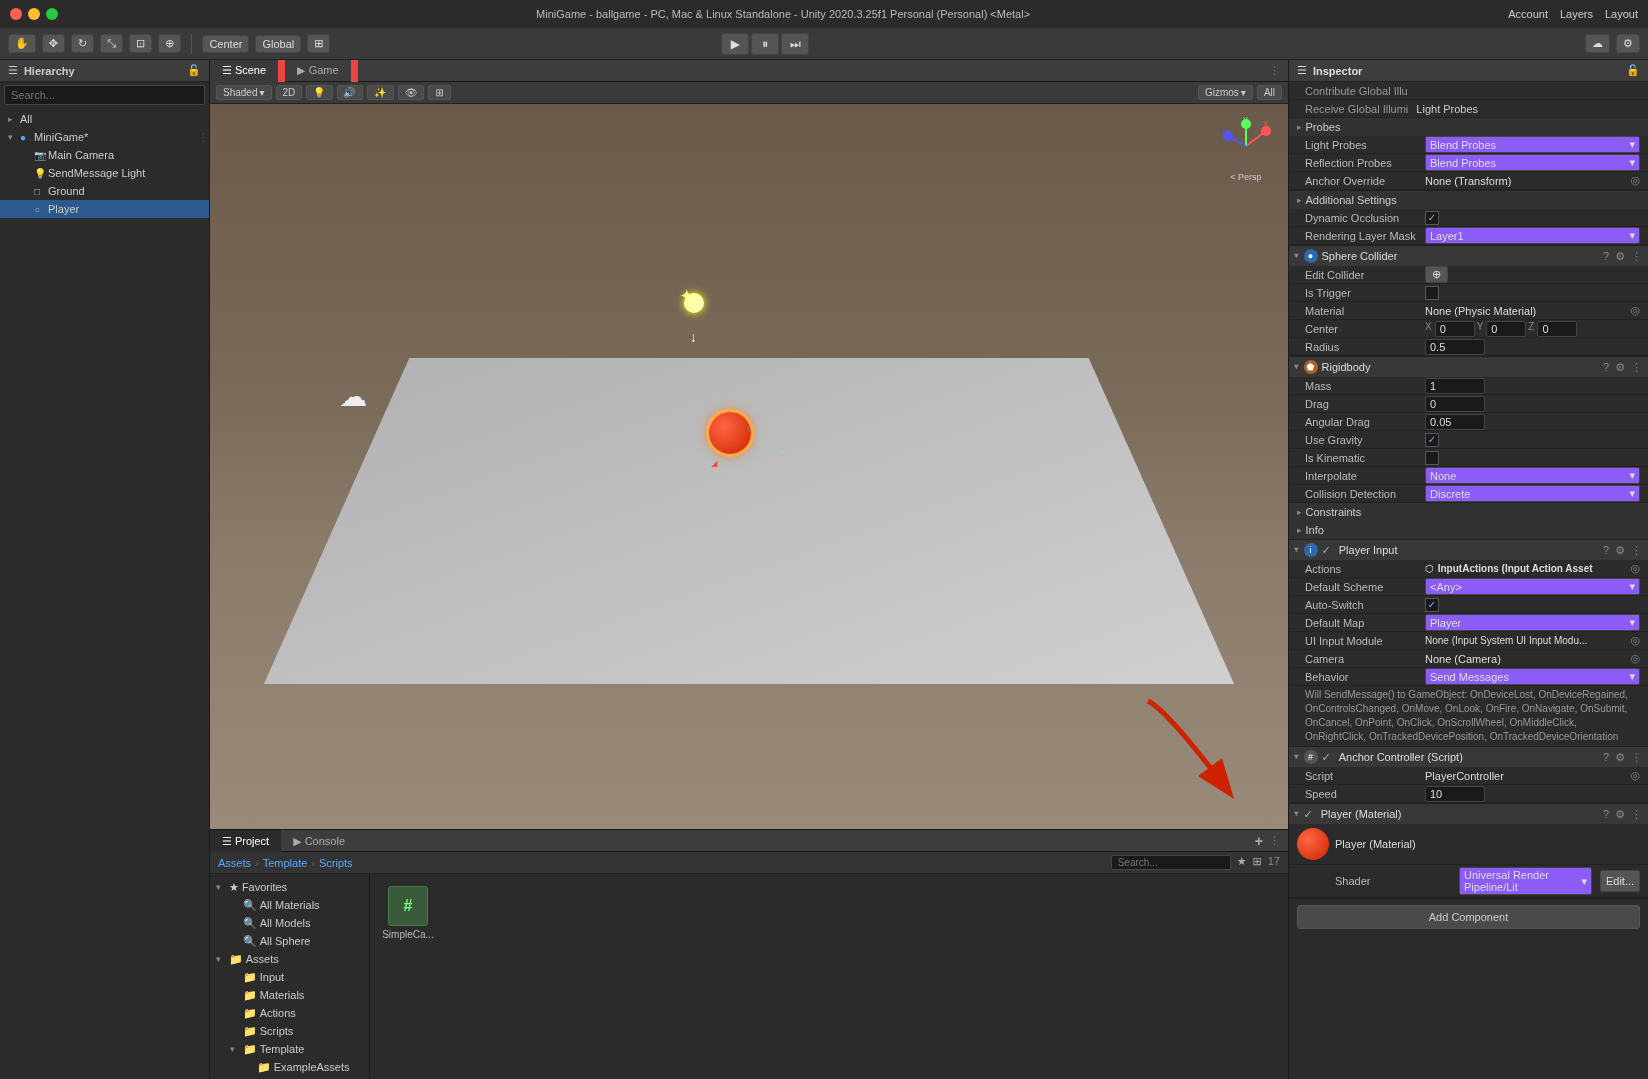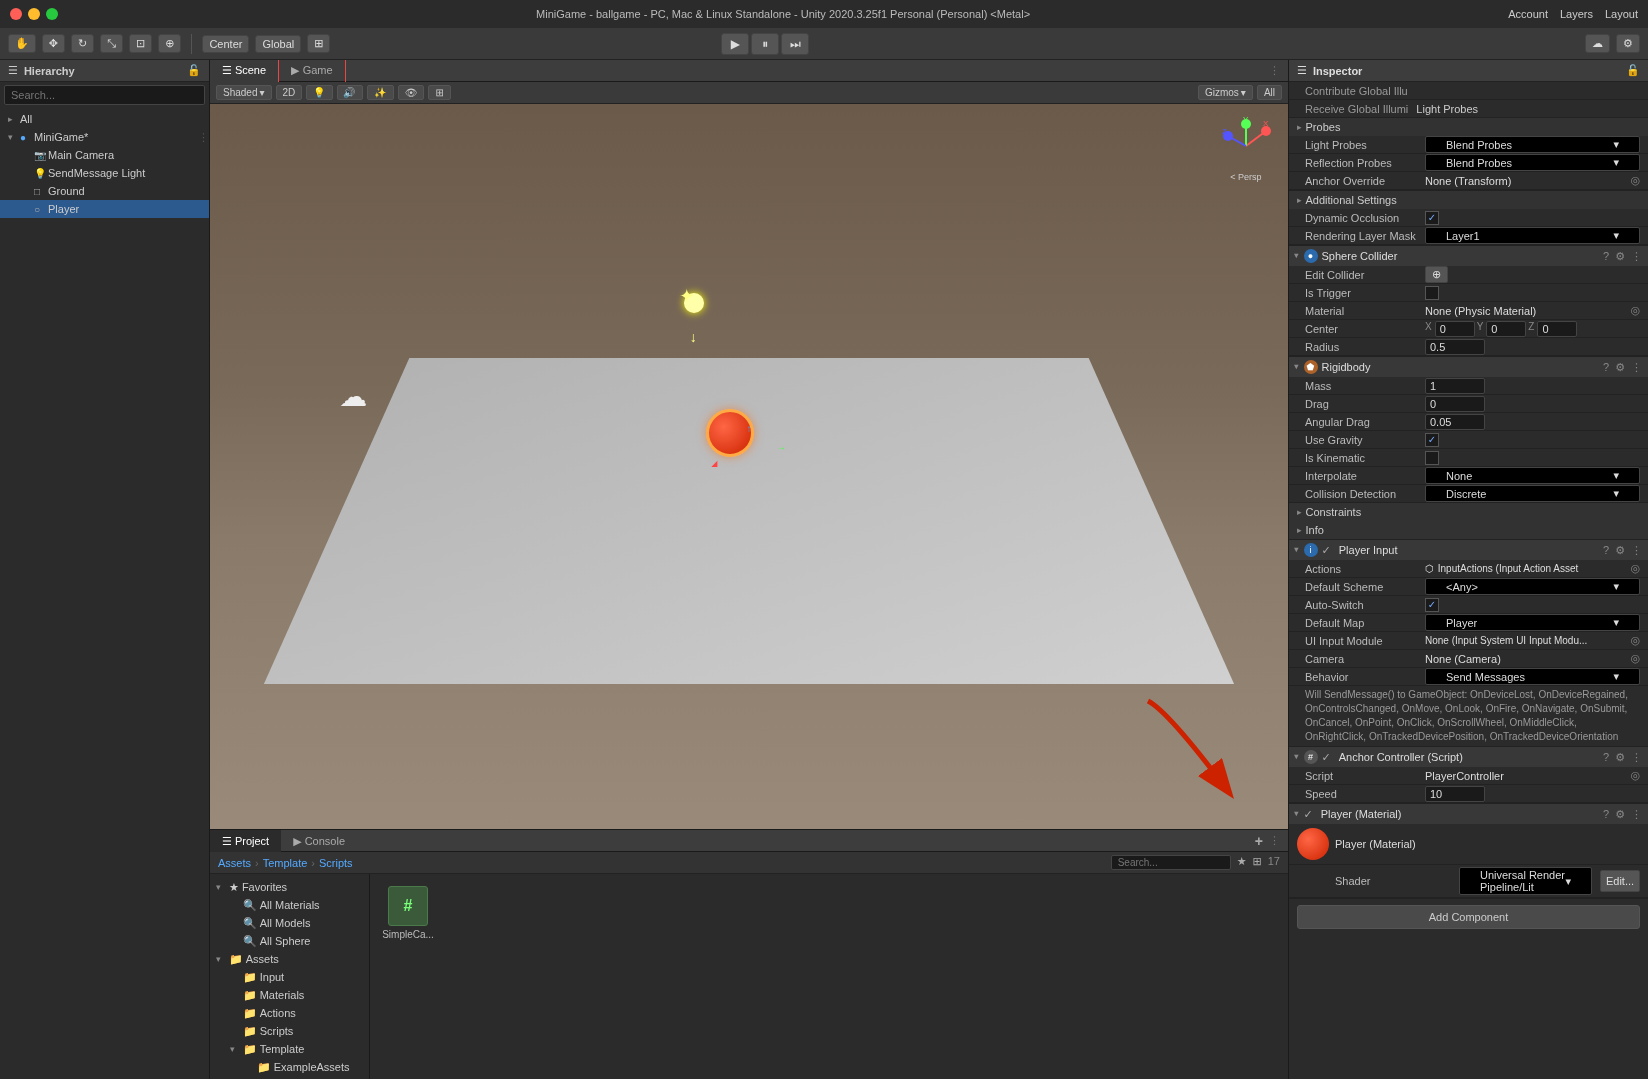--- a/index.html
+++ b/index.html
@@ -150,21 +150,21 @@
       flex-shrink: 0;
     }
     .scene-tab {
       padding: 0 12px;
       height: 22px;
       display: flex;
       align-items: center;
       font-size: 11px;
       cursor: pointer;
       color: #aaa;
-      border-right: 1px solid #ef4444;
+      border-right: 7px solid #ef4444;
     }
     .scene-tab.active { background: #3a3a3a; color: #fff; }
 
     
     #scene-toolbar {
       height: 22px;
       background: #3a3a3a;
       display: flex;
       align-items: center;
       padding: 0 6px;
@@ -437,24 +437,24 @@
     .prop-input {
       background: #1a1a1a;
       border: 1px solid #444;
       color: #ddd;
       padding: 1px 4px;
       font-size: 11px;
       border-radius: 2px;
       width: 60px;
     }
     .prop-dropdown {
-      background: #000000;
+      background: #8b5cf6;
       border: 1px solid #444;
       color: #ddd;
-      padding: 1px 20px;
+      padding: 1px 4px;
       font-size: 11px;
       border-radius: 2px;
       flex: 1;
       display: flex;
       align-items: center;
       justify-content: space-between;
       cursor: pointer;
     }
     .prop-checkbox {
       width: 14px; height: 14px;
@@ -1016,21 +1016,21 @@
         <span style="margin-left:auto; display:flex; gap:6px; color:#888;">
           <span>?</span>
           <span>⚙</span>
           <span>⋮</span>
         </span>
       </div>
       <div class="prop-row">
         <span class="prop-label">Actions</span>
         <div class="prop-value">
           <span style="font-size:10px;">⬡</span>
-          <span style="font-size:10px;">InputActions (Input Action Asset</span>
+          <span style="font-size:10px;font-weight:bold;">InputActions (Input Action Asset</span>
           <span style="margin-left:auto; color:#888; cursor:pointer;">◎</span>
         </div>
       </div>
       <div class="prop-row">
         <span class="prop-label">Default Scheme</span>
         <div class="prop-value">
           <div class="prop-dropdown">
             <span>&lt;Any&gt;</span>
             <span>▾</span>
           </div>

